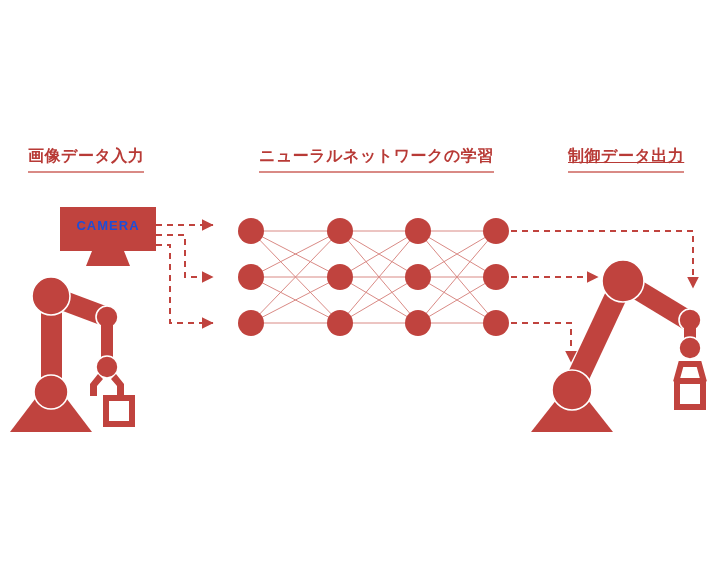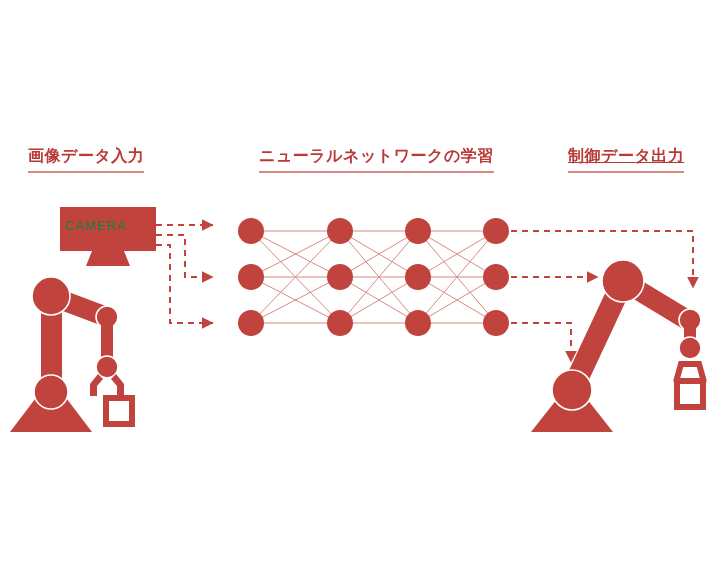--- a/index.html
+++ b/index.html
@@ -40,29 +40,29 @@
     display: block;
     height: 1.5px;
     background: #D98A85;
     margin-top: 4px;
   }
   #label-input { left: 28px; top: 146px; }
   #label-network { left: 247px; top: 146px; margin-left: 12px; }
   #label-output { left: 568px; top: 146px; text-decoration: underline; }
   .camera-text {
     position: absolute;
-    left: 48px;
+    left: 60px;
     top: 218px;
     width: 96px;
     text-align: center;
     font-family: "Liberation Sans", sans-serif;
     font-size: 13px;
-    font-weight: 400;
+    font-weight: 700;
     letter-spacing: 1px;
-    color: #15803d;
+    color: #1d4ed8;
   }
 </style>
 </head>
 <body>
 
 <div id="stage">
 
   <div class="label" id="label-input">
     <span>画像データ入力</span>
     <span class="rule"></span>

